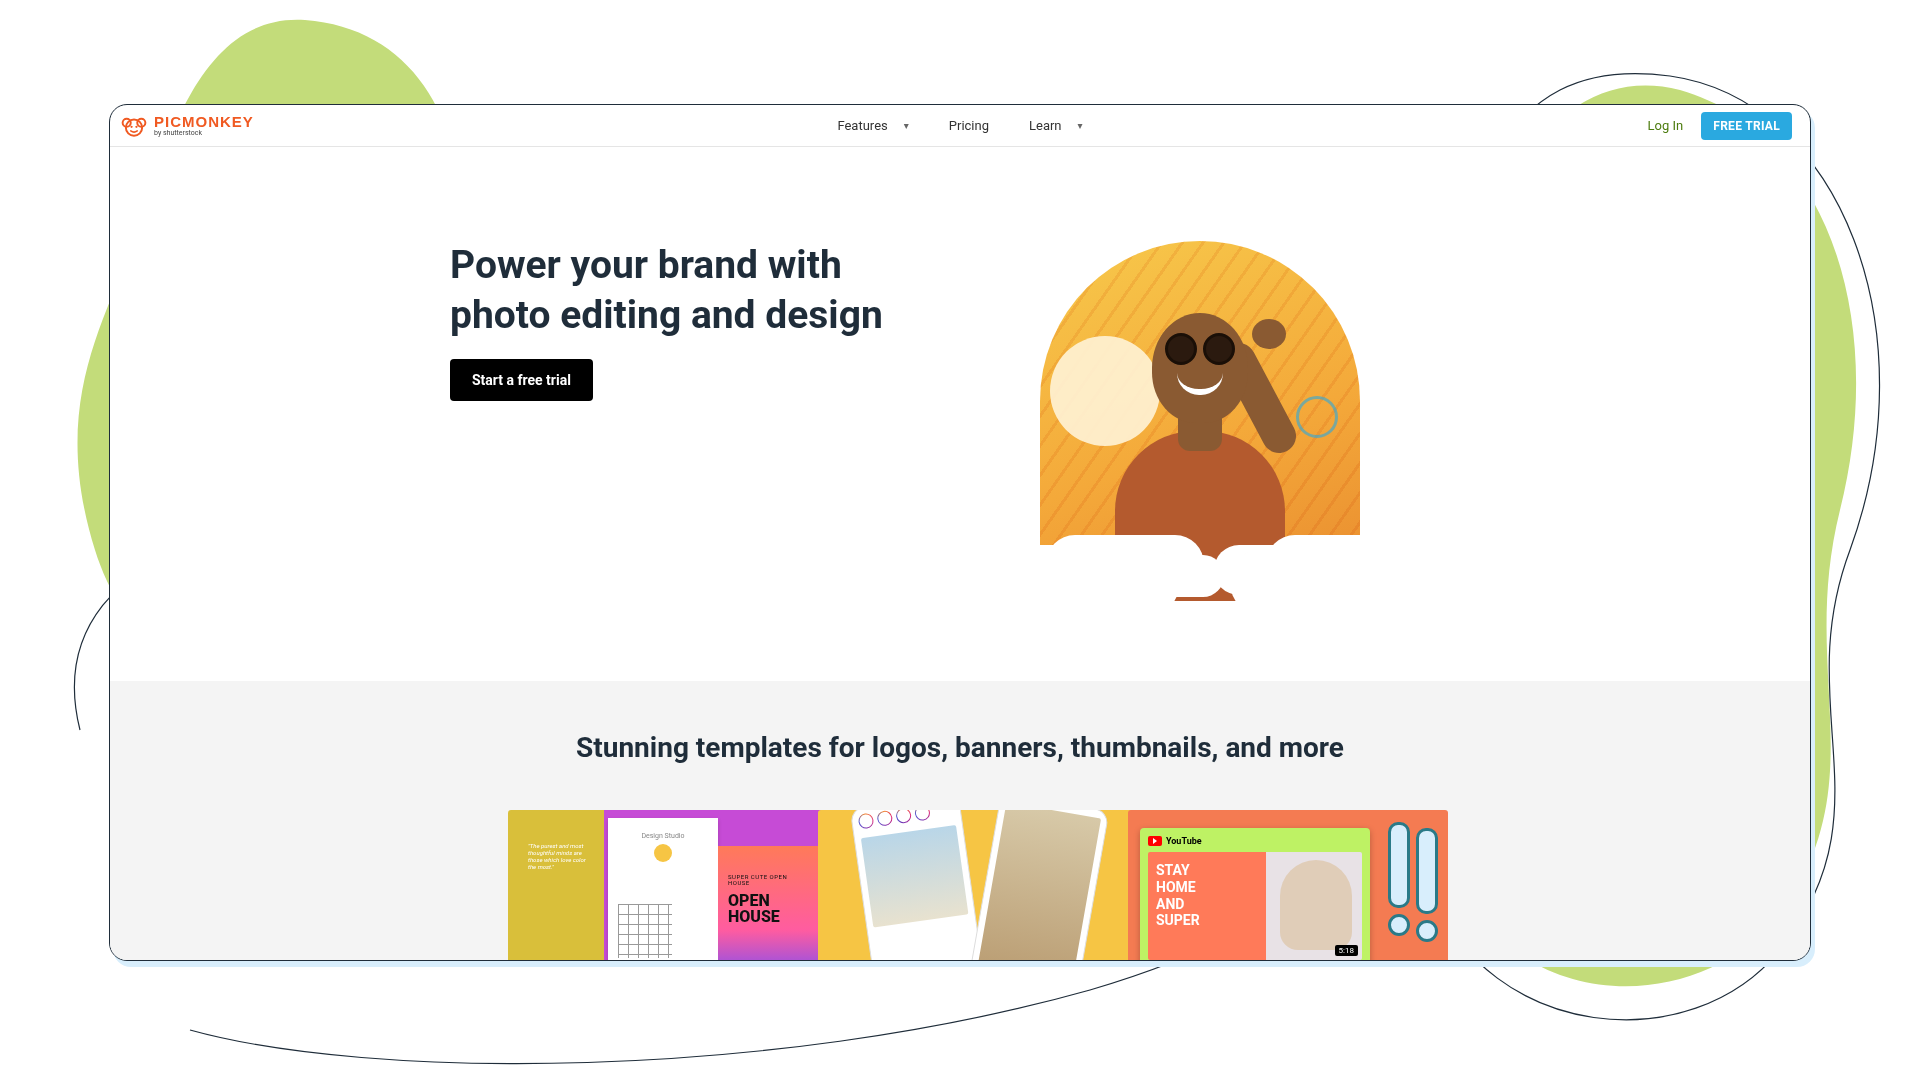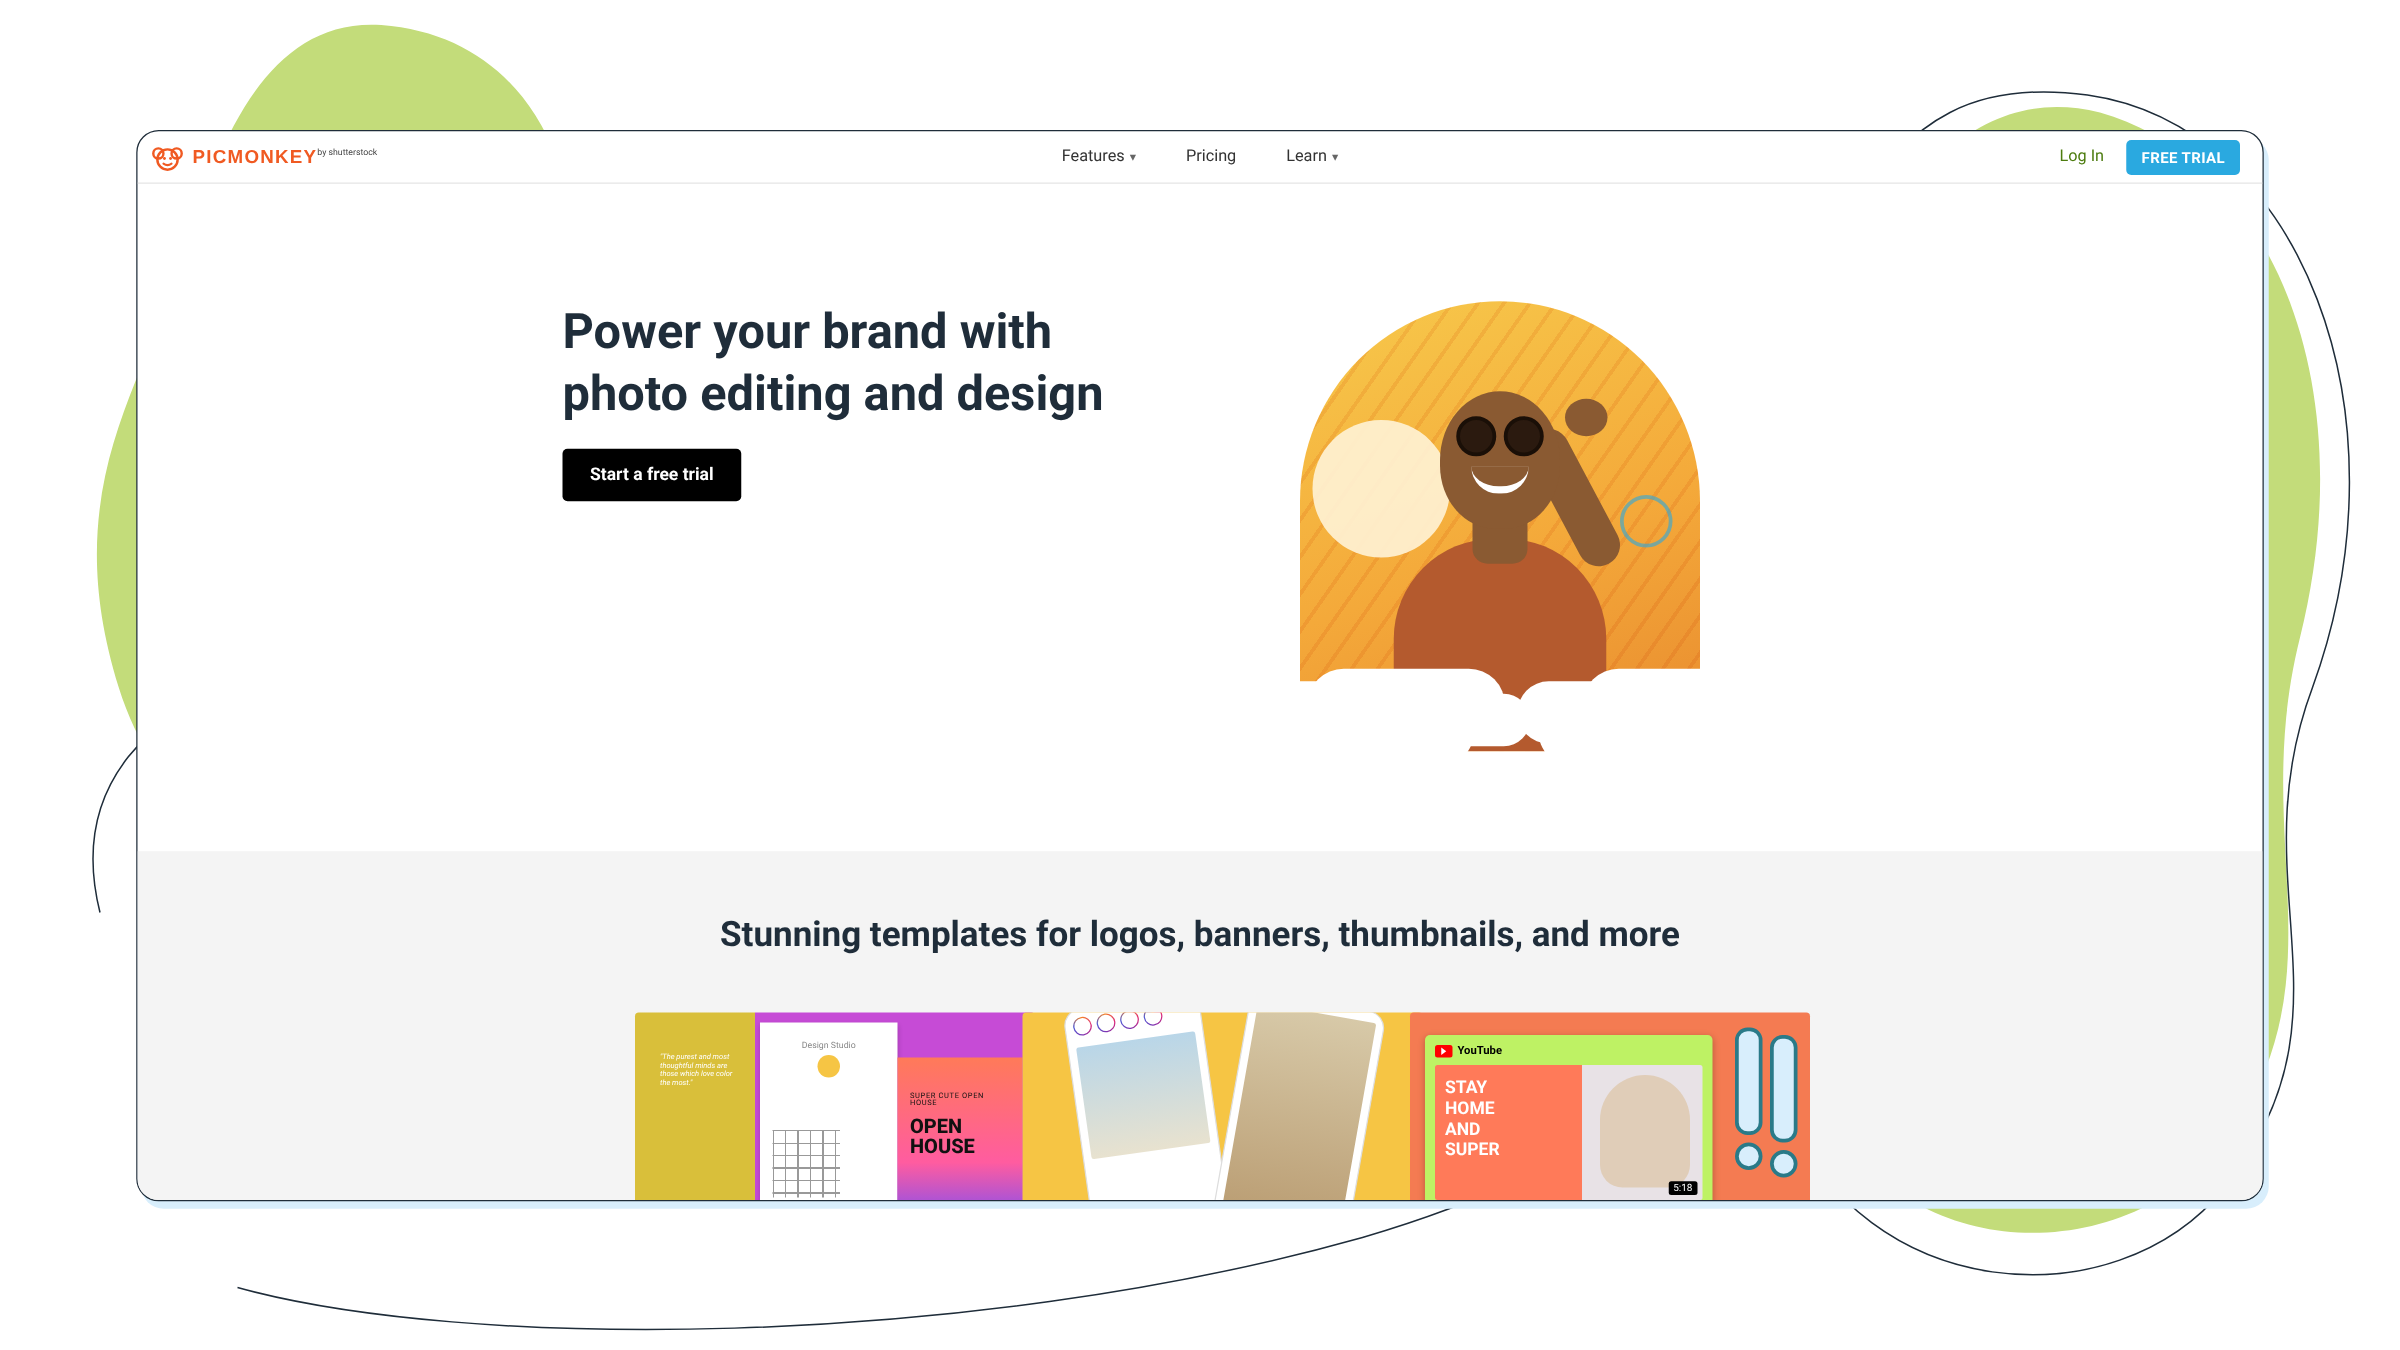--- a/index.html
+++ b/index.html
@@ -27,26 +27,26 @@
   
   .nav {
     height: 42px;
     border-bottom: 1px solid #e5e5e5;
     display: flex;
     align-items: center;
     padding: 0 18px 0 10px;
   }
   .logo { display: flex; align-items: center; gap: 6px; }
   .logo-mark { width: 28px; height: 28px; display:flex; align-items:center; justify-content:center; }
-  .logo-text { display:flex; flex-direction:row; line-height:1; }
+  .logo-text { display:flex; flex-direction:column; line-height:1; }
   .logo-name { color:#f05a22; font-weight:700; letter-spacing:1px; font-size:15px; font-family: Arial, sans-serif; }
   .logo-sub  { color:#444; font-size:7px; margin-top:1px; }
 
   .nav-center { position:absolute; left:50%; transform:translateX(-50%); display:flex; gap:40px; }
-  .nav-item { font-size:13px; color:#333; display:flex; align-items:center; gap:4px; cursor:pointer; }
+  .nav-item { font-size:13px; color:#333; display:flex; align-items:center; gap:16px; cursor:pointer; }
   .chev { font-size:10px; color:#666; }
 
   .nav-right { margin-left:auto; display:flex; align-items:center; gap:18px; }
   .login { font-size:13px; color:#4d7c0f; cursor:pointer; }
   .cta-trial {
     background:#2aa9e0; color:#fff; font-size:12px; font-weight:700;
     padding:7px 12px; border-radius:4px; letter-spacing:0.3px; cursor:pointer;
   }
 
   

